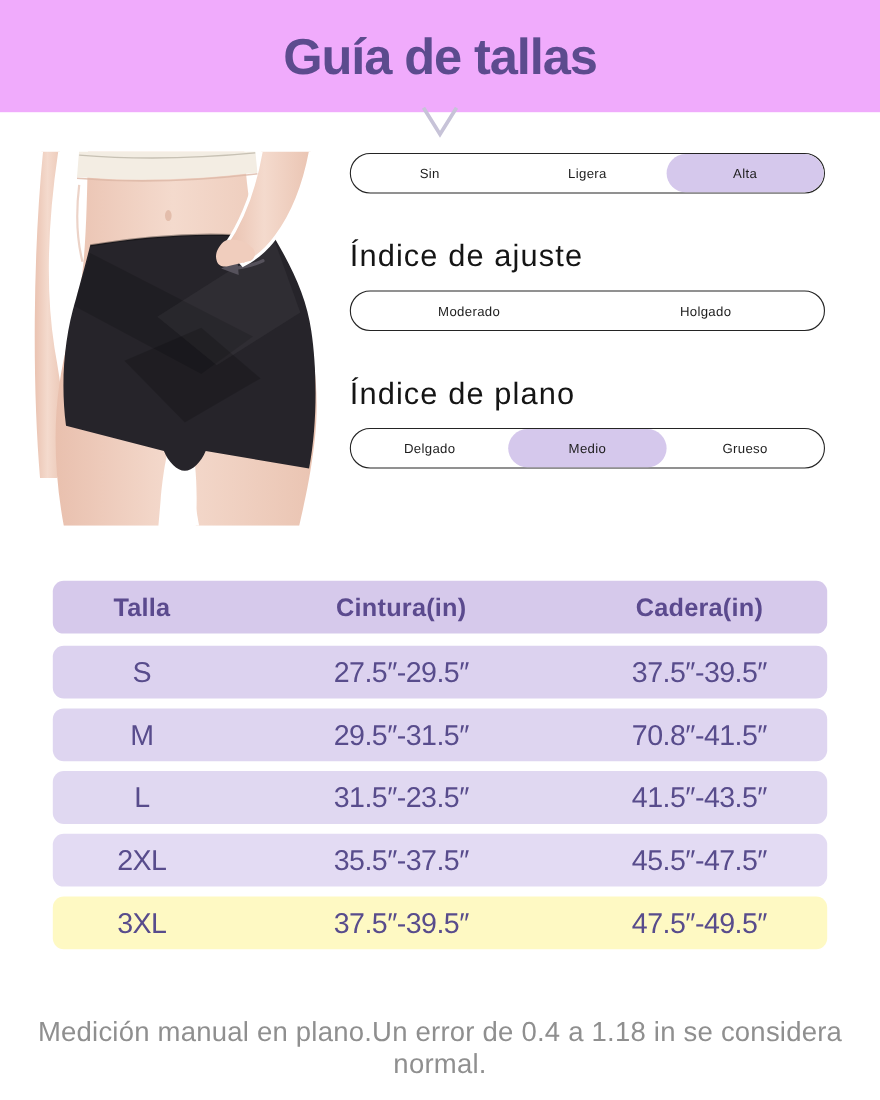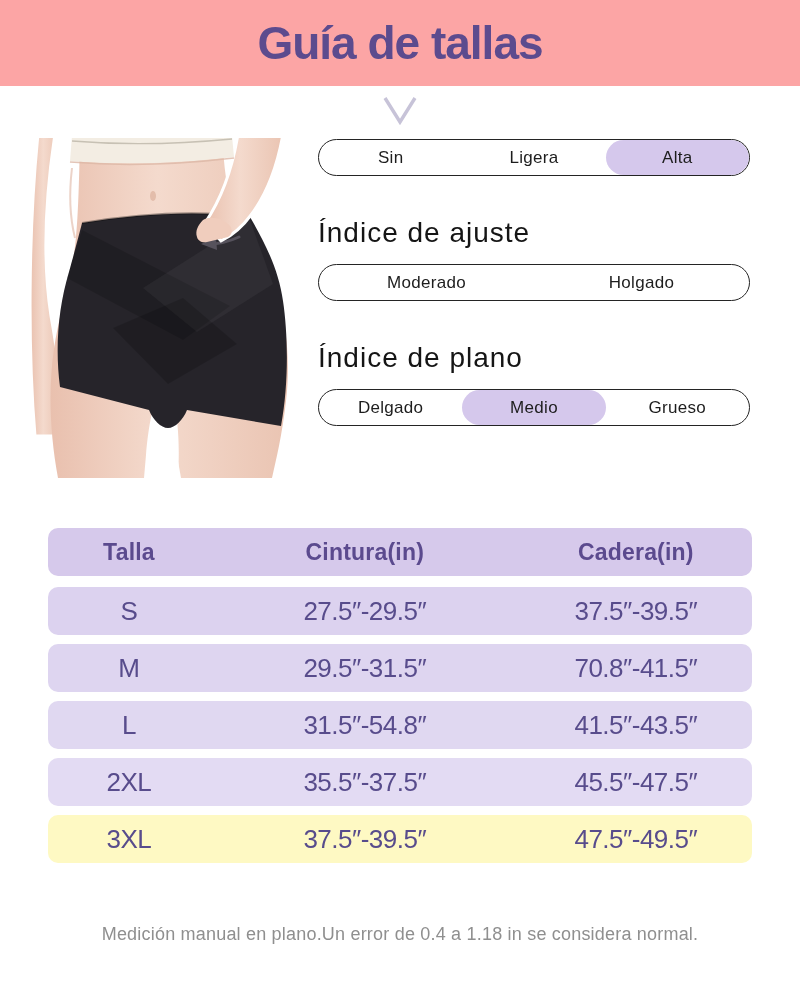--- a/index.html
+++ b/index.html
@@ -2,21 +2,21 @@
 <html><head>
 <meta charset="utf-8">
 <style>
   html,body{margin:0;padding:0;background:#ffffff;}
   .page{
     position:relative;width:800px;height:1000px;overflow:hidden;background:#ffffff;
     font-family:"Liberation Sans",sans-serif;
   }
   
   .banner{
-    position:absolute;left:0;top:0;width:800px;height:86px;background:#fca5a5;
+    position:absolute;left:0;top:0;width:800px;height:102px;background:#f0abfc;
     display:flex;align-items:center;justify-content:center;
   }
   .banner h1{
     margin:0;font-size:46px;font-weight:700;color:#5c4b8e;letter-spacing:-1px;
   }
   
   .chev{position:absolute;left:380px;top:94px;width:40px;height:34px;}
   
   .figure{position:absolute;left:25px;top:138px;width:290px;height:340px;}
   
@@ -24,42 +24,42 @@
   .index-block{margin-bottom:41px;}
   .index-title{
     margin:0 0 15px 0;font-size:28px;font-weight:500;color:#151515;letter-spacing:1px;
   }
   .pill{
     height:37px;border:1.6px solid #242424;border-radius:20px;background:#ffffff;
     display:flex;box-sizing:border-box;overflow:hidden;
   }
   .opt{
     flex:1;display:flex;align-items:center;justify-content:center;
-    font-size:17px;color:#1d1d1d;letter-spacing:0.3px;border-radius:20px;cursor:default;
+    font-size:12px;color:#1d1d1d;letter-spacing:0.3px;border-radius:20px;cursor:default;
   }
   .opt.active{background:#d5c8ec;}
   
   .size-table{position:absolute;left:48px;top:528px;width:704px;}
   .t-row{
     display:grid;grid-template-columns:23% 44% 33%;height:48px;align-items:center;
     border-radius:10px;margin-bottom:9px;text-align:center;
   }
   .t-row.head{background:#d6c9eb;margin-bottom:11px;}
   .t-row.head .cell{font-size:23px;font-weight:700;color:#5b4a8e;letter-spacing:0.2px;}
   .cell{font-size:26px;color:#584c8c;letter-spacing:-0.5px;}
   .t-body .t-row:nth-child(1){background:#dcd2ef;}
   .t-body .t-row:nth-child(2){background:#ded5f0;}
   .t-body .t-row:nth-child(3){background:#e0d8f1;}
   .t-body .t-row:nth-child(4){background:#e3dbf3;}
   .t-body .t-row:nth-child(5){background:#fef9c3;}
   .t-body .t-row:nth-child(6){background:#e9e3f6;}
   
   .note{
     position:absolute;left:0;top:924px;width:800px;margin:0;text-align:center;
-    font-size:18px;color:#8f8f8f;letter-spacing:0.2px;
+    font-size:25px;color:#8f8f8f;letter-spacing:0.2px;
   }
 </style>
 </head>
 <body>
 
 <div class="page">
 
   <div class="banner">
     <h1>Guía de tallas</h1>
   </div>
@@ -149,21 +149,21 @@
         <div class="cell">27.5″-29.5″</div>
         <div class="cell">37.5″-39.5″</div>
       </div>
       <div class="t-row">
         <div class="cell">M</div>
         <div class="cell">29.5″-31.5″</div>
         <div class="cell">70.8″-41.5″</div>
       </div>
       <div class="t-row">
         <div class="cell">L</div>
-        <div class="cell">31.5″-54.8″</div>
+        <div class="cell">31.5″-23.5″</div>
         <div class="cell">41.5″-43.5″</div>
       </div>
       <div class="t-row">
         <div class="cell">2XL</div>
         <div class="cell">35.5″-37.5″</div>
         <div class="cell">45.5″-47.5″</div>
       </div>
       <div class="t-row">
         <div class="cell">3XL</div>
         <div class="cell">37.5″-39.5″</div>

